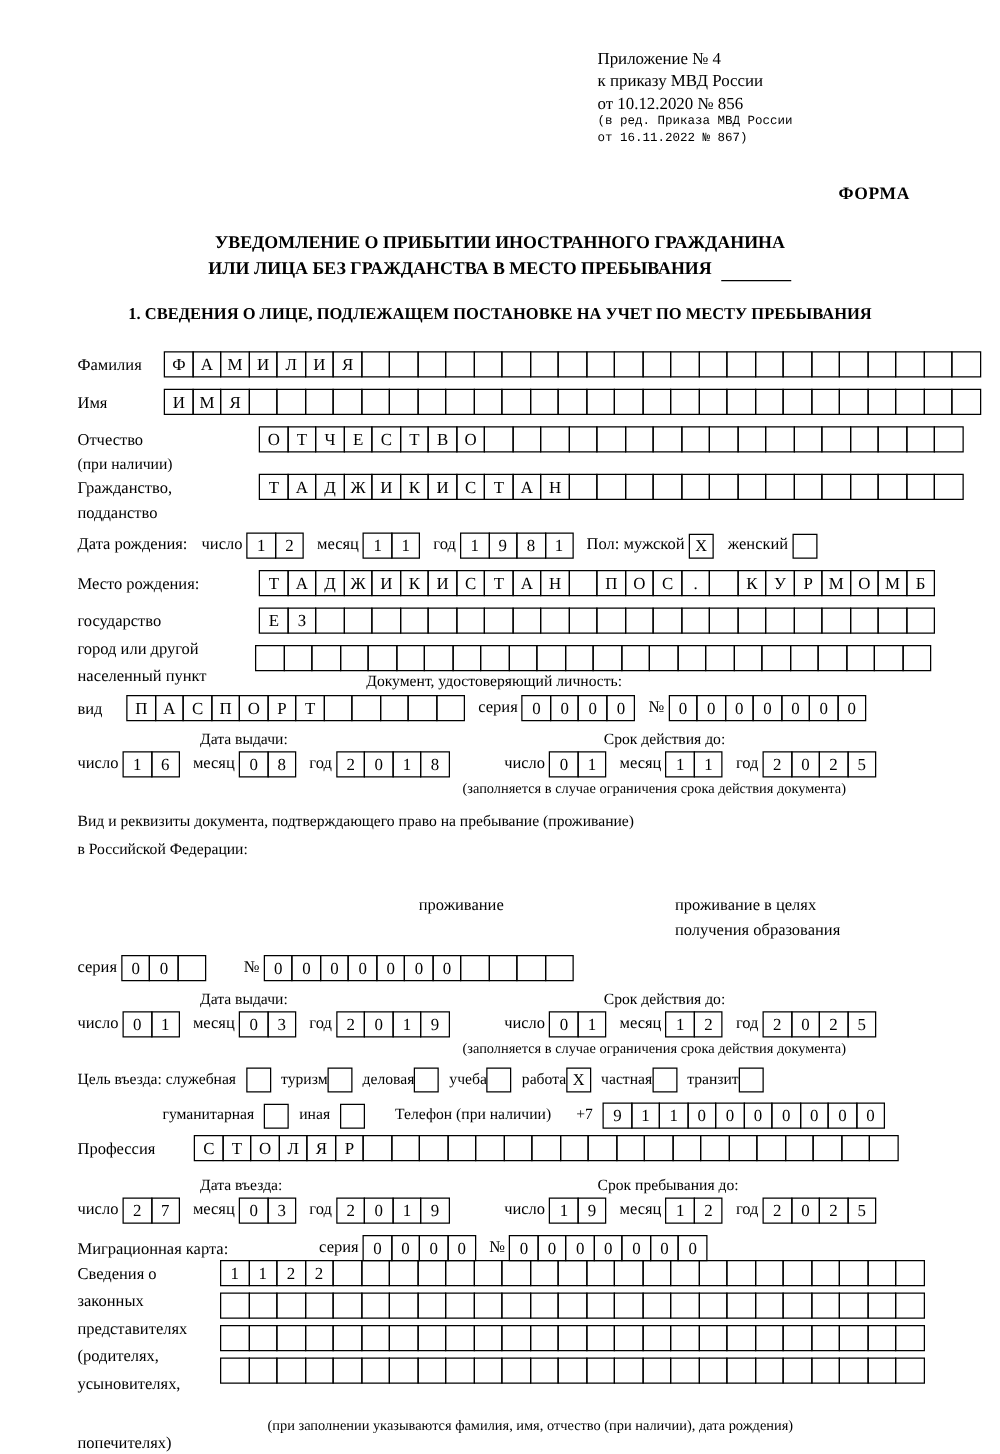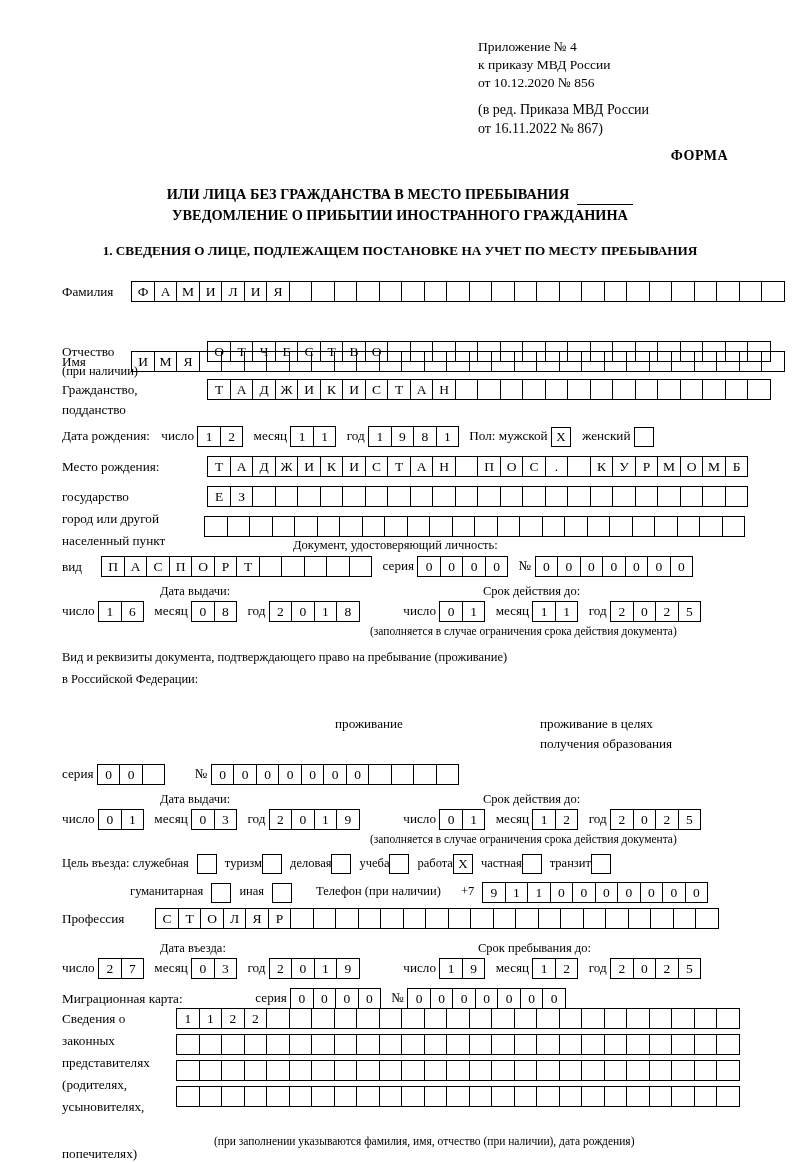--- a/index.html
+++ b/index.html
@@ -1,20 +1,20 @@
 <!DOCTYPE html>
 <html><head>
 <meta charset="utf-8">
 <style>
   html,body{margin:0;padding:0;background:#fff;}
   body{width:800px;height:1163px;font-family:"Liberation Serif", serif;color:#000;position:relative;}
   .page{width:800px;height:1163px;position:relative;padding:12px;box-sizing:border-box;}
 
   .hdr{position:absolute;top:38px;right:72px;width:250px;text-align:left;font-size:13.5px;line-height:1.32;}
-  .hdr .blk2{margin-top:10px;font-size:14px;line-height:1.32;}
+  .hdr .blk2{margin-top:0;font-size:10px;line-height:1.32;font-family:Liberation Mono, monospace;}
   .forma{position:absolute;top:148px;right:72px;font-weight:bold;font-size:14px;letter-spacing:.5px;}
 
   .title{position:absolute;top:184px;left:0;width:800px;text-align:center;font-weight:bold;font-size:14.3px;line-height:1.45;}
   .title .ul{display:inline-block;width:56px;border-bottom:1px solid #000;vertical-align:bottom;height:14px;}
   .sect1{position:absolute;top:243px;left:0;width:800px;text-align:center;font-weight:bold;font-size:13.2px;}
 
   .row{position:absolute;font-size:13.2px;line-height:1.2;white-space:nowrap;}
   .lbl{display:inline-block;vertical-align:middle;}
   .cells{display:inline-block;vertical-align:middle;font-size:0;}
   .c{display:inline-block;width:23.5px;height:21px;border:1px solid #000;box-sizing:border-box;margin-right:-1px;
@@ -35,32 +35,32 @@
     <div>к приказу МВД России</div>
     <div>от 10.12.2020 № 856</div>
     <div class="blk2">
       <div>(в ред. Приказа МВД России</div>
       <div>от 16.11.2022 № 867)</div>
     </div>
   </div>
   <div class="forma">ФОРМА</div>
 
   <div class="title">
+    <div>УВЕДОМЛЕНИЕ О ПРИБЫТИИ ИНОСТРАННОГО ГРАЖДАНИНА</div>
     <div><span>ИЛИ ЛИЦА БЕЗ ГРАЖДАНСТВА В МЕСТО ПРЕБЫВАНИЯ</span><span class="sp"></span><span class="ul"></span></div>
-    <div>УВЕДОМЛЕНИЕ О ПРИБЫТИИ ИНОСТРАННОГО ГРАЖДАНИНА</div>
   </div>
 
   <div class="sect1">1. СВЕДЕНИЯ О ЛИЦЕ, ПОДЛЕЖАЩЕМ ПОСТАНОВКЕ НА УЧЕТ ПО МЕСТУ ПРЕБЫВАНИЯ</div>
 
   <div class="row" style="top:281px;left:62px;">
     <span class="lbl" style="width:66px;display:inline-block;">Фамилия</span>
     <span class="cells" id="surname-cells"><span class="c">Ф</span><span class="c">А</span><span class="c">М</span><span class="c">И</span><span class="c">Л</span><span class="c">И</span><span class="c">Я</span><span class="c"></span><span class="c"></span><span class="c"></span><span class="c"></span><span class="c"></span><span class="c"></span><span class="c"></span><span class="c"></span><span class="c"></span><span class="c"></span><span class="c"></span><span class="c"></span><span class="c"></span><span class="c"></span><span class="c"></span><span class="c"></span><span class="c"></span><span class="c"></span><span class="c"></span><span class="c"></span><span class="c"></span><span class="c"></span></span>
   </div>
 
-  <div class="row" style="top:311px;left:62px;margin-top:40px;">
+  <div class="row" style="top:311px;left:62px;">
     <span class="lbl" style="width:66px;display:inline-block;">Имя</span>
     <span class="cells" id="name-cells"><span class="c">И</span><span class="c">М</span><span class="c">Я</span><span class="c"></span><span class="c"></span><span class="c"></span><span class="c"></span><span class="c"></span><span class="c"></span><span class="c"></span><span class="c"></span><span class="c"></span><span class="c"></span><span class="c"></span><span class="c"></span><span class="c"></span><span class="c"></span><span class="c"></span><span class="c"></span><span class="c"></span><span class="c"></span><span class="c"></span><span class="c"></span><span class="c"></span><span class="c"></span><span class="c"></span><span class="c"></span><span class="c"></span><span class="c"></span></span>
   </div>
 
   <div class="row" style="top:341px;left:62px;">
     <span class="lbl" style="width:142px;display:inline-block;">Отчество</span>
     <span class="cells" id="patronymic-cells"><span class="c">О</span><span class="c">Т</span><span class="c">Ч</span><span class="c">Е</span><span class="c">С</span><span class="c">Т</span><span class="c">В</span><span class="c">О</span><span class="c"></span><span class="c"></span><span class="c"></span><span class="c"></span><span class="c"></span><span class="c"></span><span class="c"></span><span class="c"></span><span class="c"></span><span class="c"></span><span class="c"></span><span class="c"></span><span class="c"></span><span class="c"></span><span class="c"></span><span class="c"></span><span class="c"></span></span>
   </div>
   <div class="row" style="top:364px;left:62px;font-size:12.5px;">(при наличии)</div>
 

